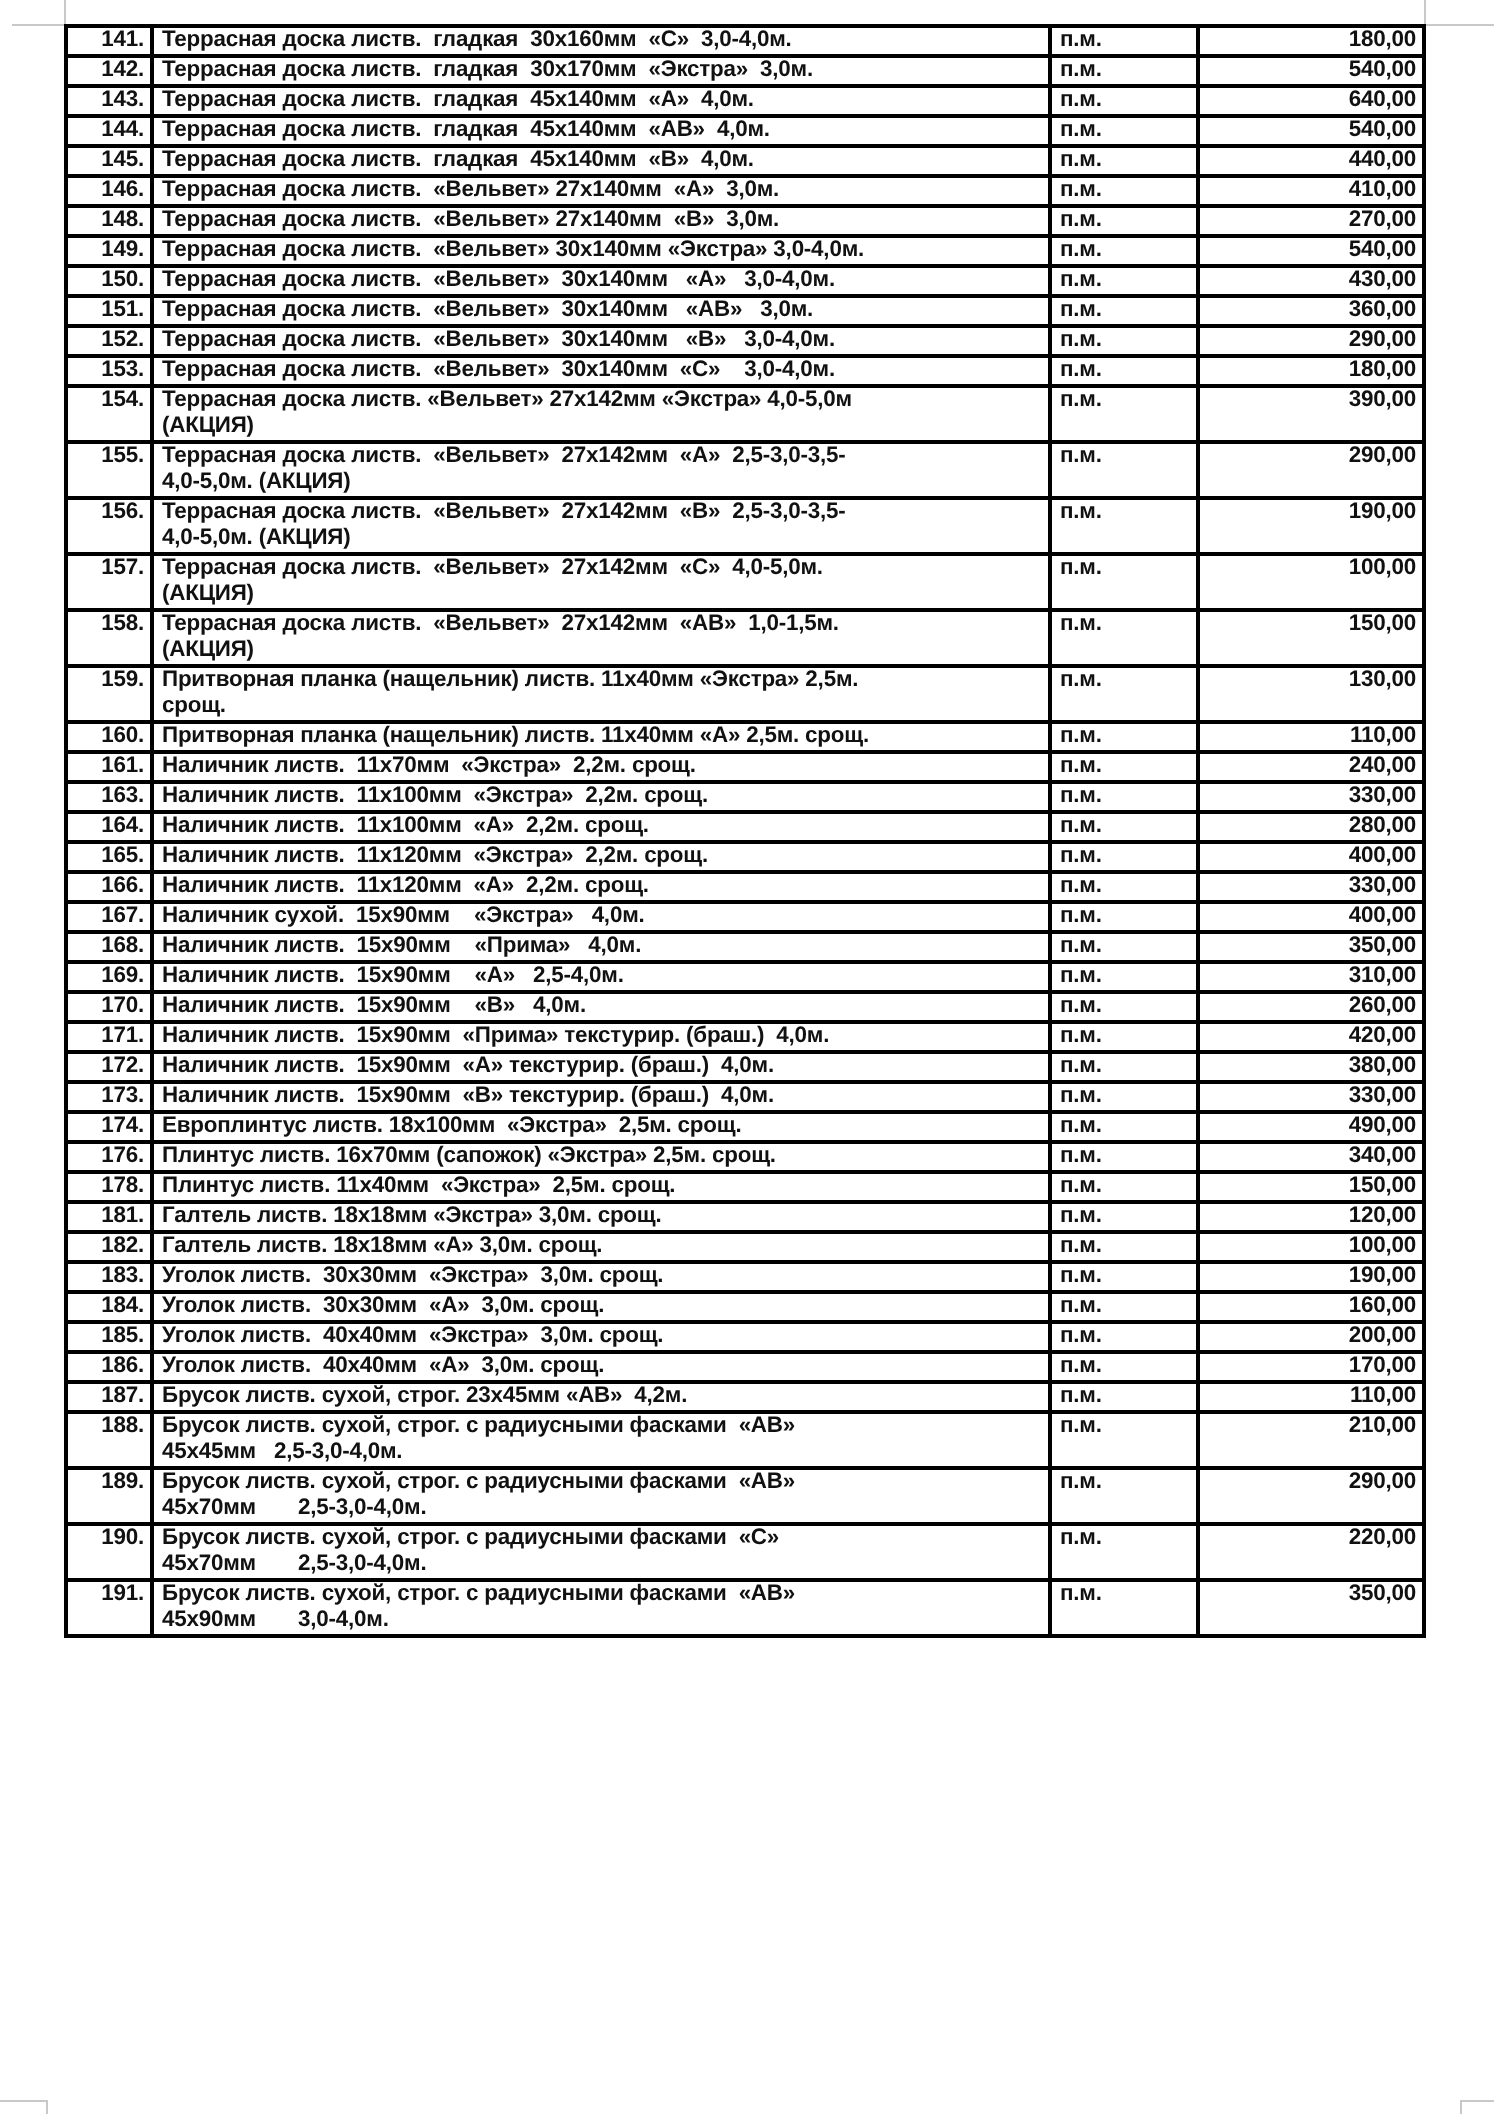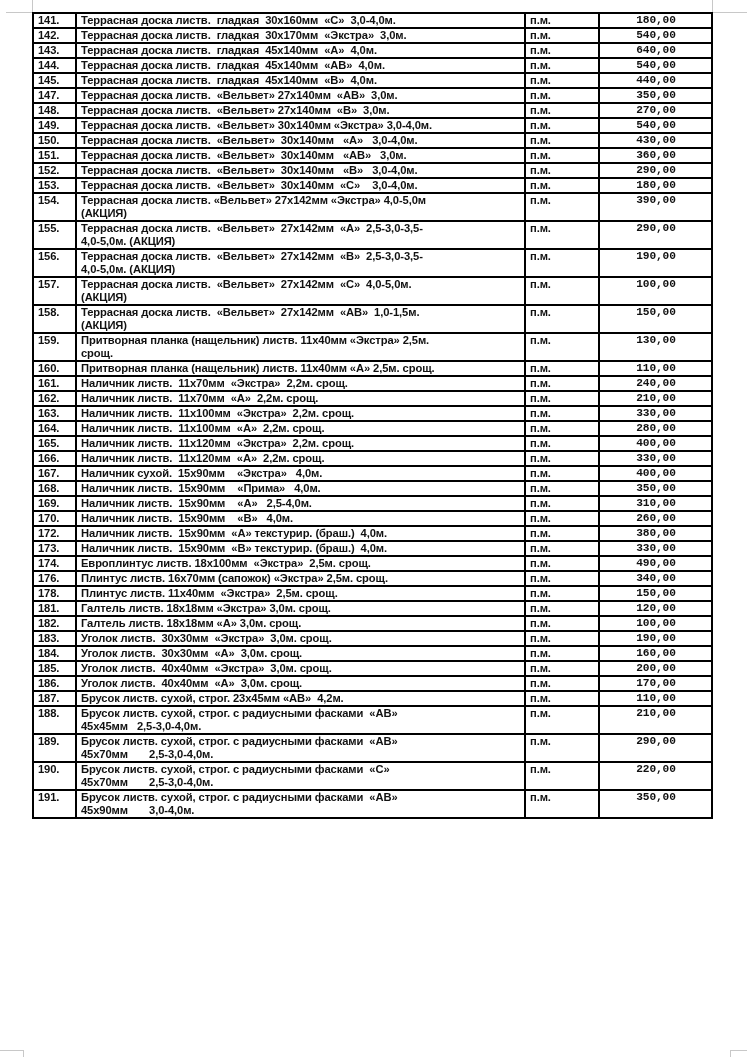--- a/index.html
+++ b/index.html
@@ -17,24 +17,24 @@
 
   table.price {
     position: absolute; left: 32px; top: 12px; width: 680px;
     border-collapse: collapse; table-layout: fixed;
   }
   table.price td {
     border: 2px solid #000; padding: 0 3px 0 4px; vertical-align: top;
     font-size: 11.2px; font-weight: bold; color: #111; line-height: 13px;
     height: 13px; letter-spacing: -0.1px;
   }
-  td.num { width: 34px; font-size: 10.5px; padding-left: 3px; padding-right: 2px; }
+  td.num { width: 34px; font-size: 10.5px; padding-left: 3px; padding-right: 2px; text-align: right; }
   td.name { width: 440px; white-space: pre-wrap; }
   td.unit { width: 65px; padding-left: 4px; }
-  td.price { width: 104px; text-align: center; padding-right: 5px; font-family: Liberation Mono, monospace; }
+  td.price { width: 104px; text-align: right; padding-right: 5px; }
 </style>
 </head>
 <body>
 
 <div class="crop crop-tl-h"></div>
 <div class="crop crop-tl-v"></div>
 <div class="crop crop-tr-h"></div>
 <div class="crop crop-tr-v"></div>
 <div class="crop crop-bl-h"></div>
 <div class="crop crop-bl-v"></div>
@@ -67,24 +67,24 @@
         <td class="unit">п.м.</td>
         <td class="price">540,00</td>
       </tr>
       <tr>
         <td class="num">145.</td>
         <td class="name">Террасная доска листв.  гладкая  45х140мм  «В»  4,0м.</td>
         <td class="unit">п.м.</td>
         <td class="price">440,00</td>
       </tr>
       <tr>
-        <td class="num">147.</td>
-        <td class="name">Террасная доска листв.  «Вельвет» 27х140мм  «АВ»  3,0м.</td>
-        <td class="unit">п.м.</td>
-        <td class="price">350,00</td>
+        <td class="num">146.</td>
+        <td class="name">Террасная доска листв.  «Вельвет» 27х140мм  «А»  3,0м.</td>
+        <td class="unit">п.м.</td>
+        <td class="price">410,00</td>
       </tr>
       <tr>
         <td class="num">148.</td>
         <td class="name">Террасная доска листв.  «Вельвет» 27х140мм  «В»  3,0м.</td>
         <td class="unit">п.м.</td>
         <td class="price">270,00</td>
       </tr>
       <tr>
         <td class="num">149.</td>
         <td class="name">Террасная доска листв.  «Вельвет» 30х140мм «Экстра» 3,0-4,0м.</td>
@@ -163,26 +163,20 @@
         <td class="unit">п.м.</td>
         <td class="price">110,00</td>
       </tr>
       <tr>
         <td class="num">161.</td>
         <td class="name">Наличник листв.  11х70мм  «Экстра»  2,2м. срощ.</td>
         <td class="unit">п.м.</td>
         <td class="price">240,00</td>
       </tr>
       <tr>
-        <td class="num">162.</td>
-        <td class="name">Наличник листв.  11х70мм  «А»  2,2м. срощ.</td>
-        <td class="unit">п.м.</td>
-        <td class="price">210,00</td>
-      </tr>
-      <tr>
         <td class="num">163.</td>
         <td class="name">Наличник листв.  11х100мм  «Экстра»  2,2м. срощ.</td>
         <td class="unit">п.м.</td>
         <td class="price">330,00</td>
       </tr>
       <tr>
         <td class="num">164.</td>
         <td class="name">Наличник листв.  11х100мм  «А»  2,2м. срощ.</td>
         <td class="unit">п.м.</td>
         <td class="price">280,00</td>
@@ -215,20 +209,26 @@
         <td class="num">169.</td>
         <td class="name">Наличник листв.  15х90мм    «А»   2,5-4,0м.</td>
         <td class="unit">п.м.</td>
         <td class="price">310,00</td>
       </tr>
       <tr>
         <td class="num">170.</td>
         <td class="name">Наличник листв.  15х90мм    «В»   4,0м.</td>
         <td class="unit">п.м.</td>
         <td class="price">260,00</td>
+      </tr>
+      <tr>
+        <td class="num">171.</td>
+        <td class="name">Наличник листв.  15х90мм  «Прима» текстурир. (браш.)  4,0м.</td>
+        <td class="unit">п.м.</td>
+        <td class="price">420,00</td>
       </tr>
       <tr>
         <td class="num">172.</td>
         <td class="name">Наличник листв.  15х90мм  «А» текстурир. (браш.)  4,0м.</td>
         <td class="unit">п.м.</td>
         <td class="price">380,00</td>
       </tr>
       <tr>
         <td class="num">173.</td>
         <td class="name">Наличник листв.  15х90мм  «В» текстурир. (браш.)  4,0м.</td>

